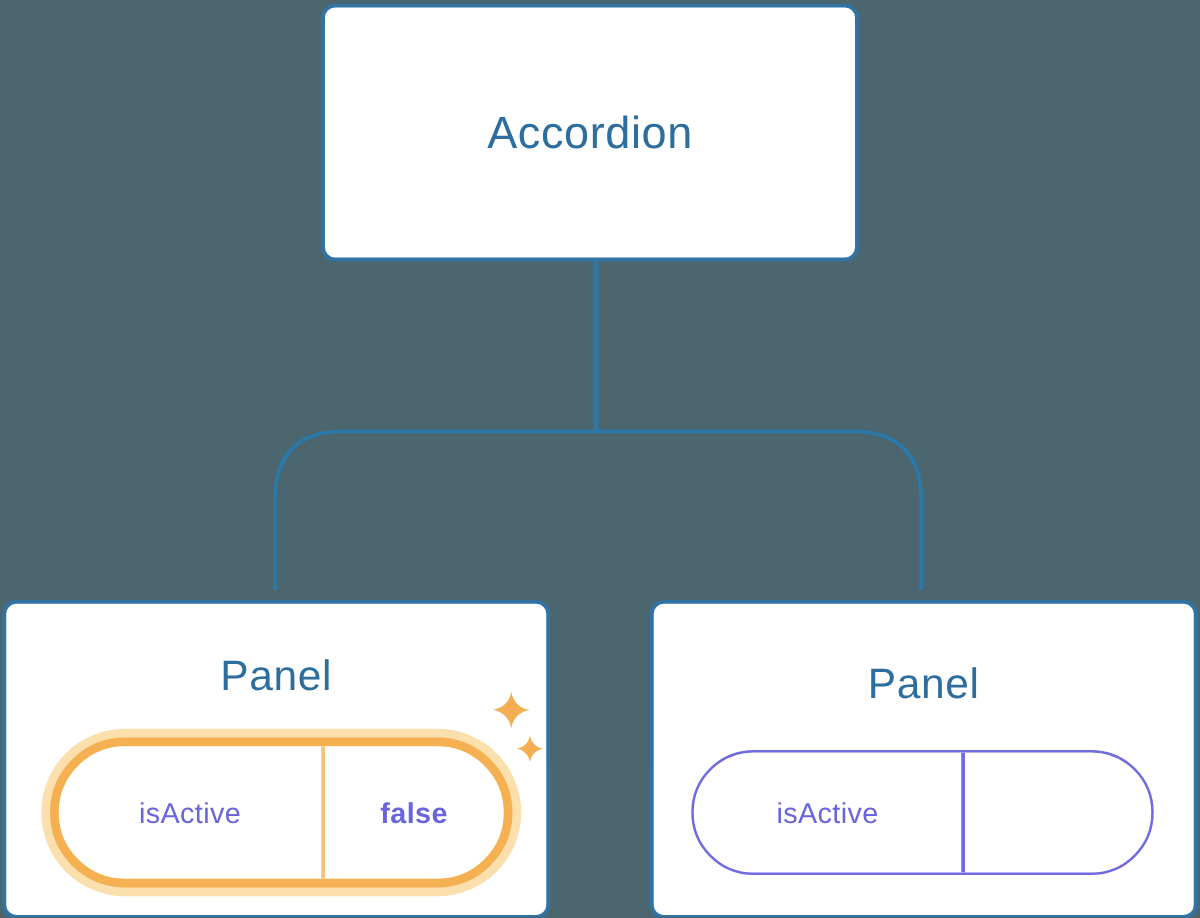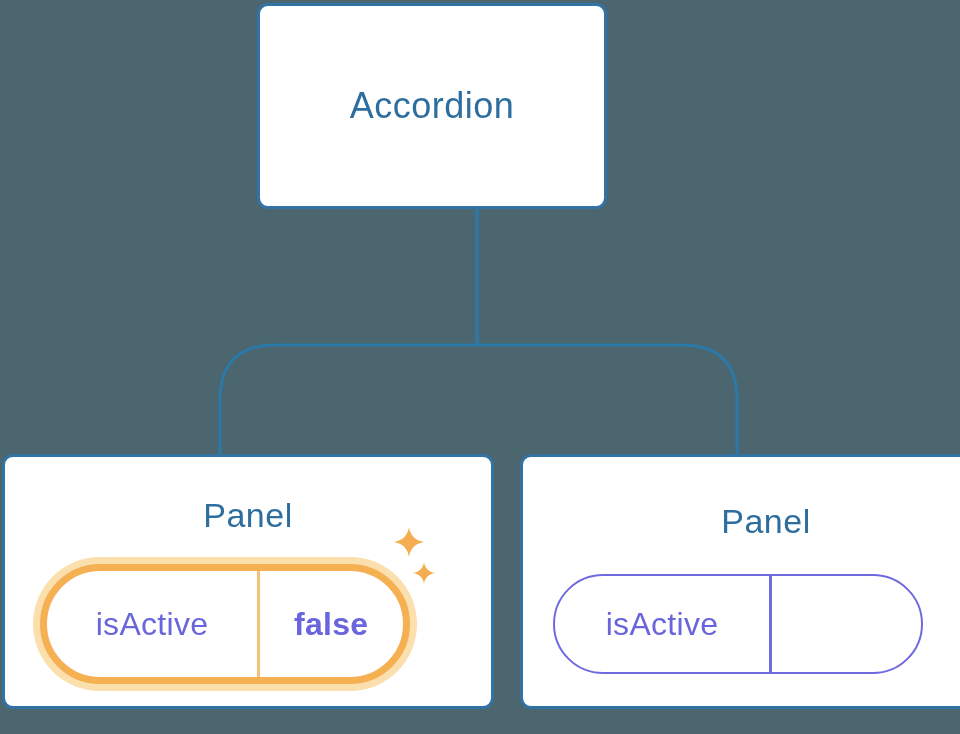--- a/index.html
+++ b/index.html
@@ -35,29 +35,29 @@
     stroke:var(--connector);
     fill:none;
   }
   .node{
     position:absolute;
     background:var(--node_bg);
     border:3px solid var(--node_border);
     border-radius:11px;
   }
   .root-node{
-    left:257px;top:3px;width:350px;height:206px;
+    left:257px;top:3px;width:430px;height:206px;
     display:flex;align-items:center;justify-content:center;
   }
   .root-label{
     color:var(--node_text);
     font-size:36px;font-weight:500;
     letter-spacing:.5px;
   }
-  .panel-node{top:454px;width:492px;height:255px;}
+  .panel-node{top:480px;width:438px;height:255px;}
   .panel-left{left:2px;}
   .panel-right{left:520px;}
   .panel-title{
     position:absolute;left:0;width:100%;
     text-align:center;
     color:var(--node_text);
     font-size:34px;font-weight:500;
     line-height:40px;
     letter-spacing:.5px;
   }
@@ -75,21 +75,21 @@
     border:7px solid var(--highlight_border);
     box-shadow:0 0 0 7px var(--highlight_glow);
   }
   .pill-inactive{
     left:30px;top:117px;width:370px;height:100px;
     border:2.5px solid var(--prop_border);
   }
   .pill-cell{
     display:flex;align-items:center;justify-content:center;
     color:var(--prop_text);
-    font-size:32px;font-weight:500;
+    font-size:23px;font-weight:500;
     letter-spacing:.3px;
   }
   .pill-active .cell-name{flex:0 0 210px;}
   .pill-inactive .cell-name{flex:0 0 214px;}
   .cell-value{flex:1 1 auto;}
   .pill-active .cell-value{font-weight:700;}
   .pill-divider{flex:0 0 2.5px;}
   .pill-active .pill-divider{background:var(--highlight_divider);}
   .pill-inactive .pill-divider{background:var(--prop_border);flex-basis:2.5px;}
   .sparkle{position:absolute;}

